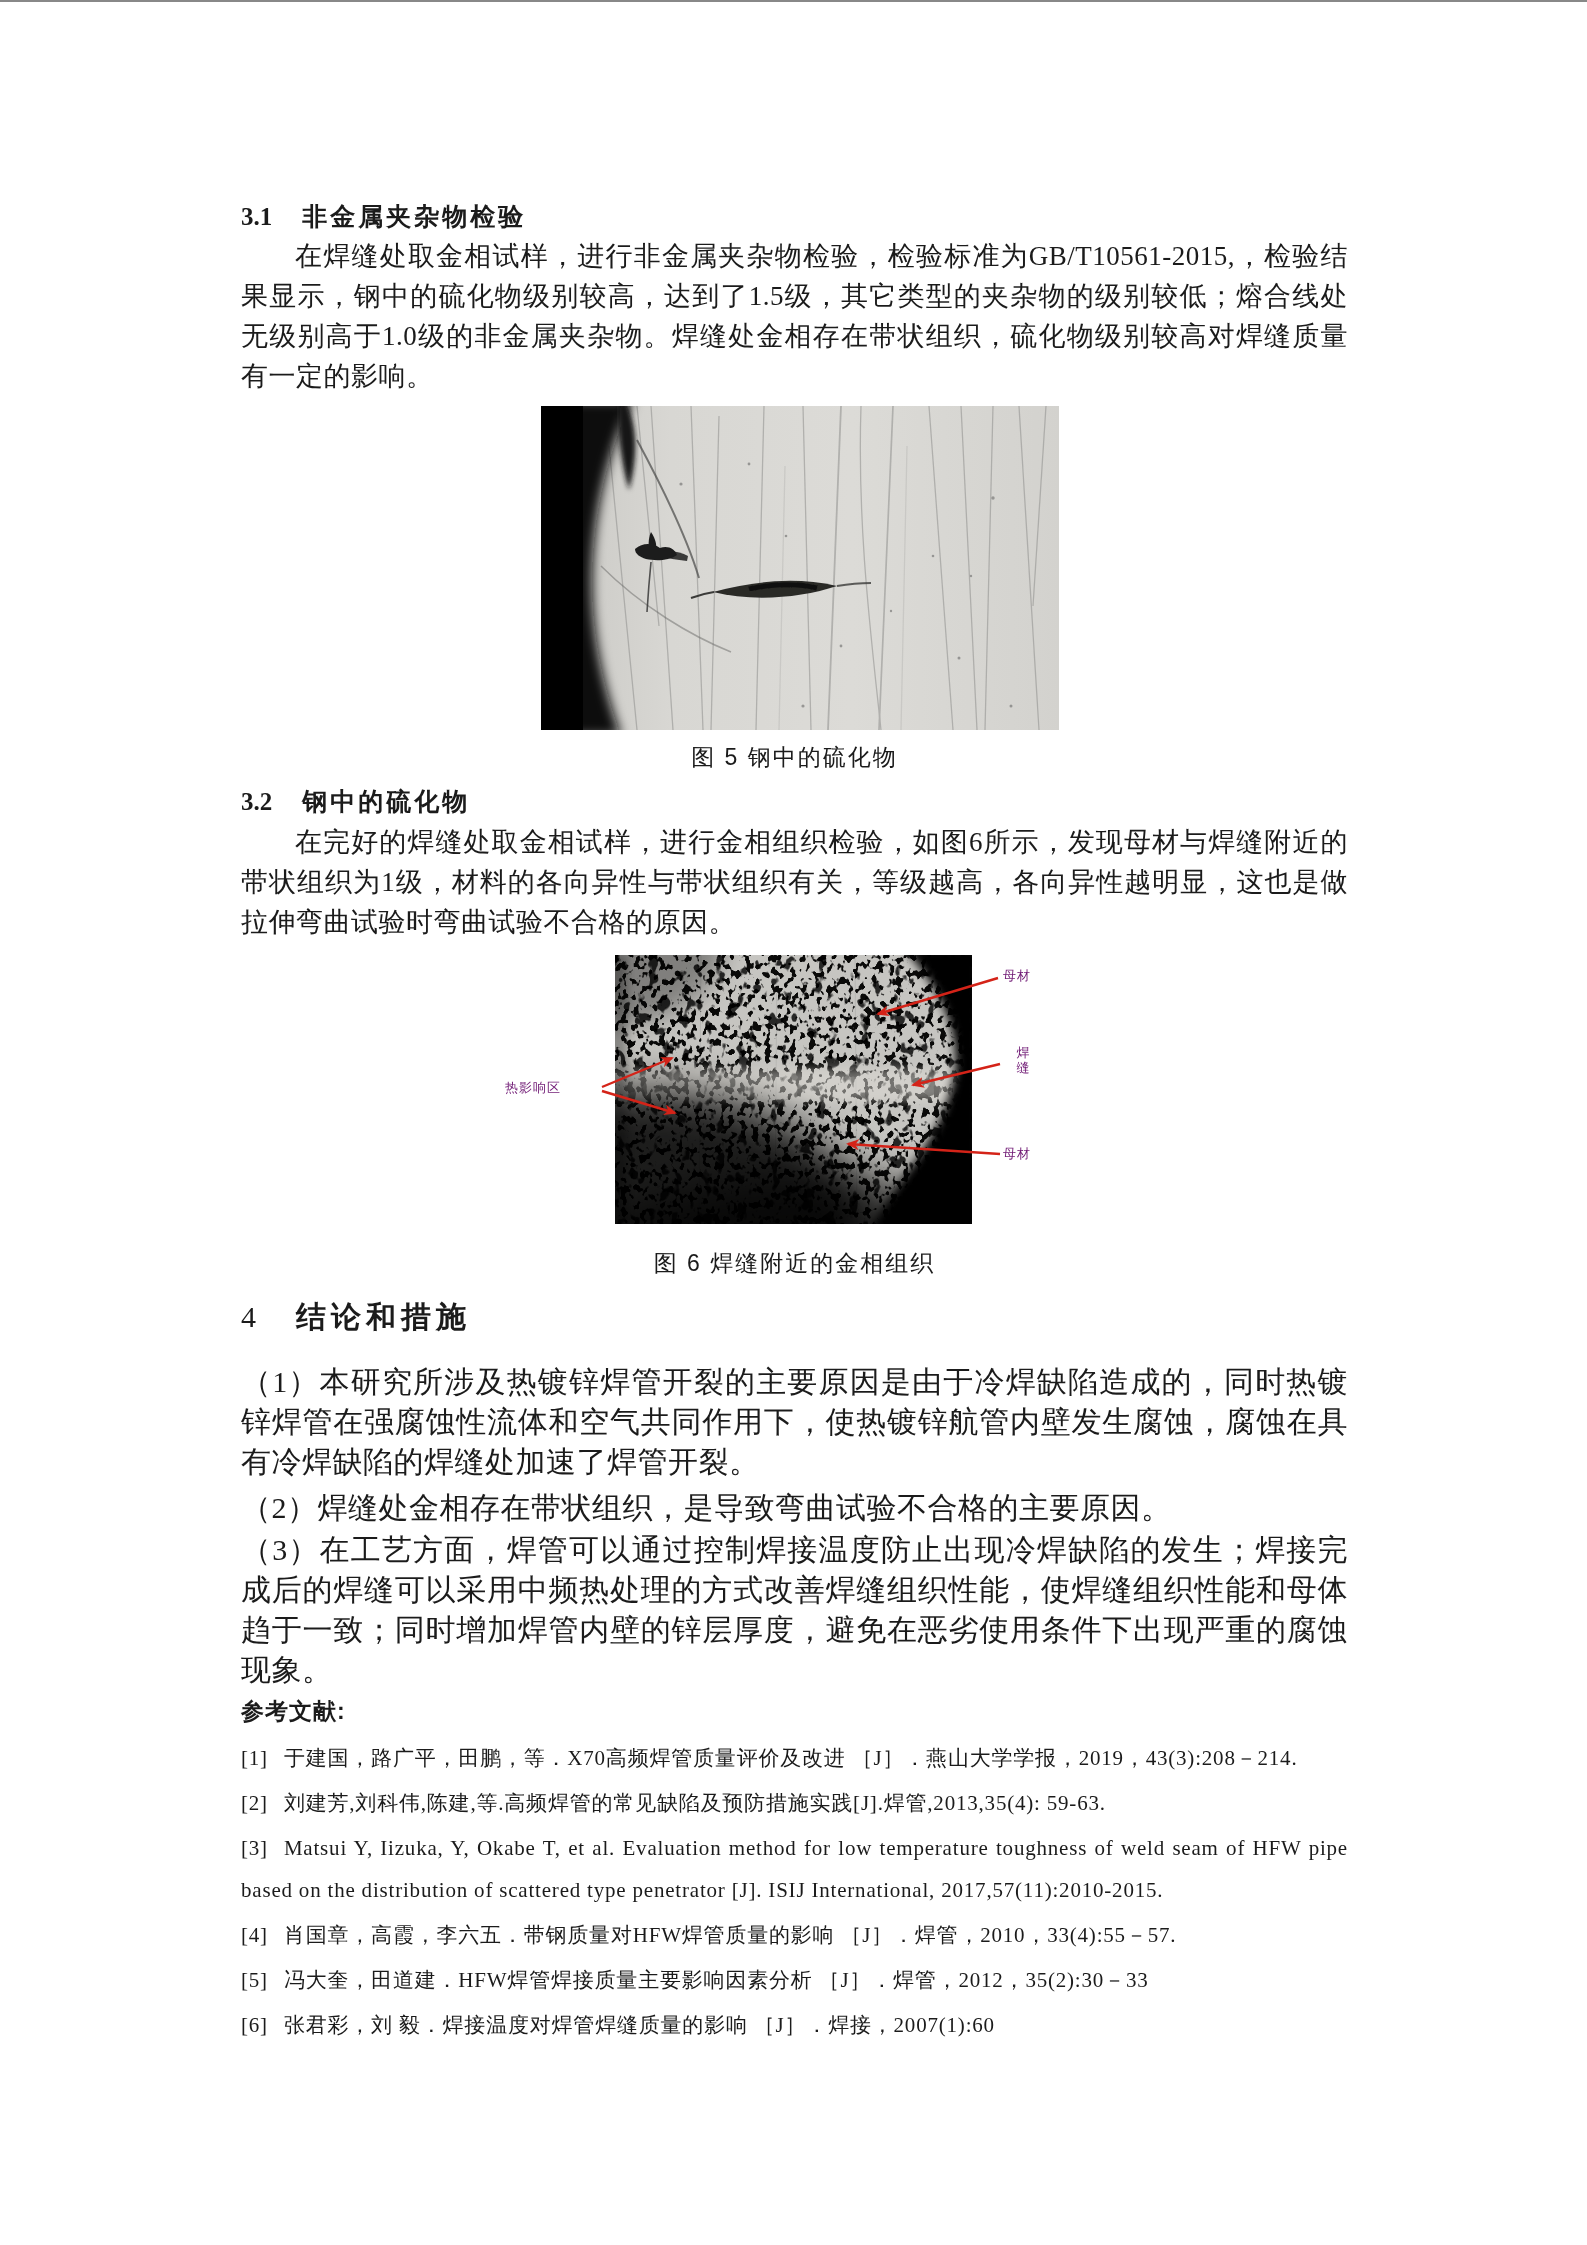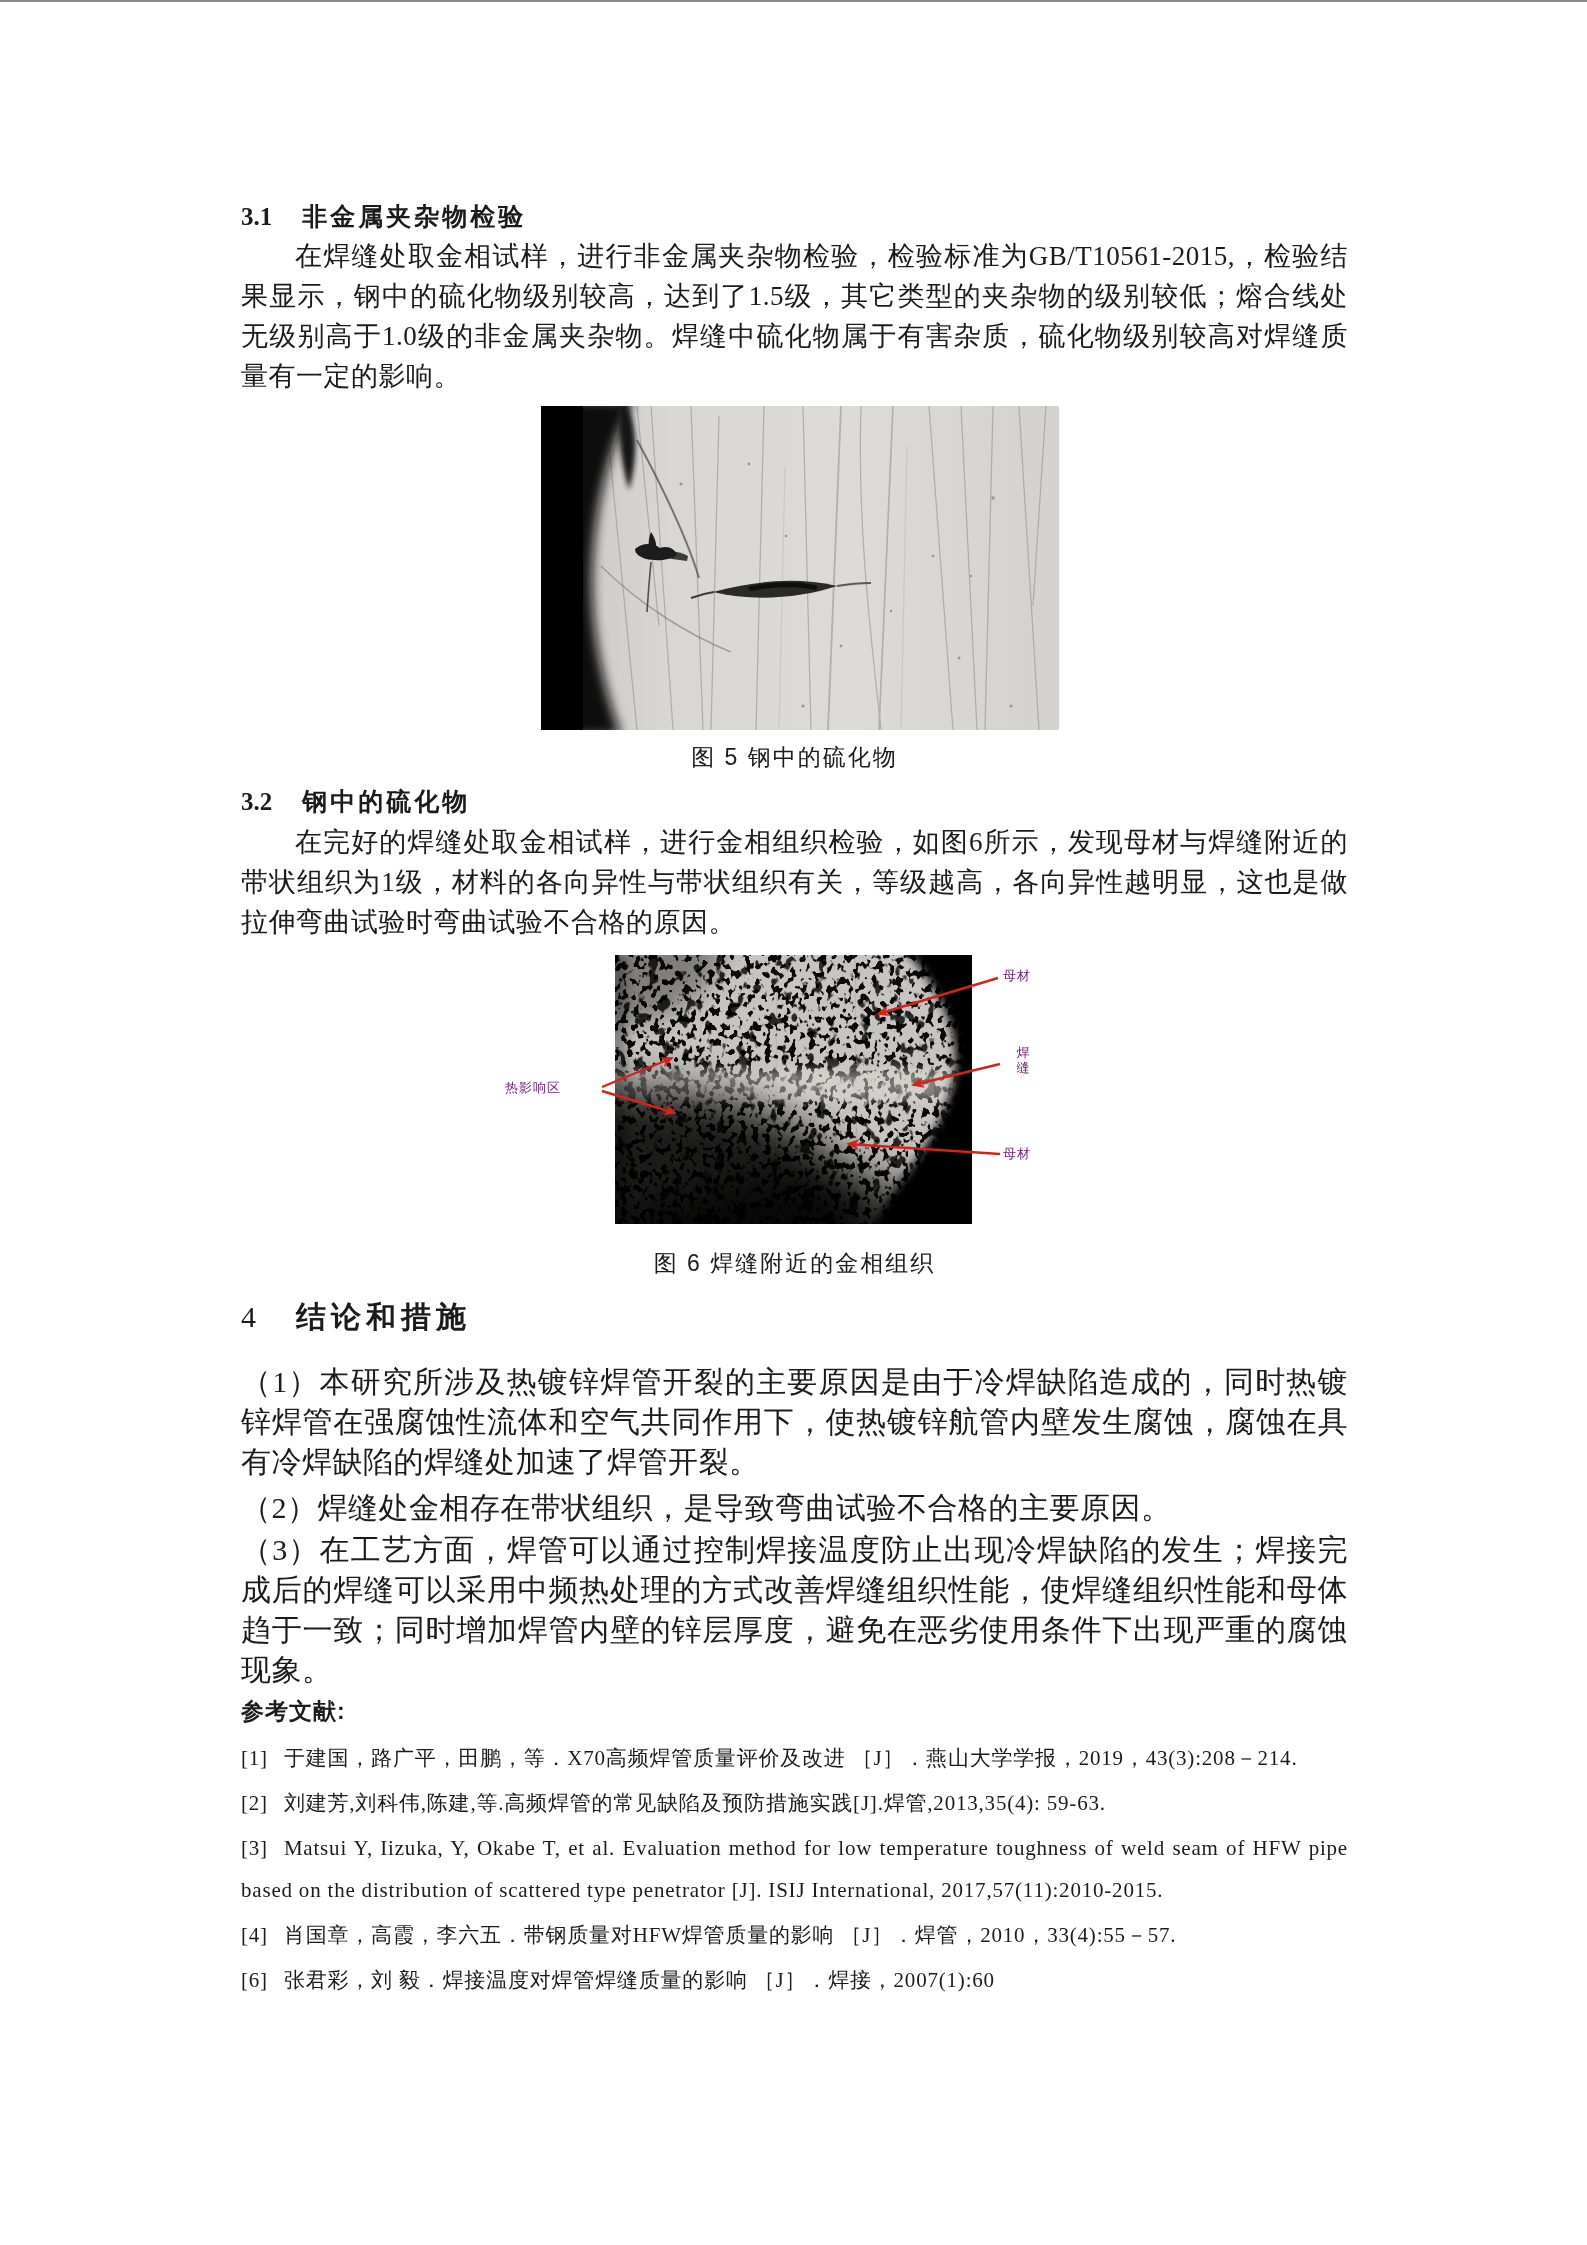--- a/index.html
+++ b/index.html
@@ -84,21 +84,21 @@
 </head>
 <body>
 
 <div id="page">
 
   <div class="abs h-sub" style="top:198px">
     <span class="num">3.1</span>
     <span class="ttl">非金属夹杂物检验</span>
   </div>
 
-  <div class="abs body-p" style="top:234px">在焊缝处取金相试样，进行非金属夹杂物检验，检验标准为GB/T10561-2015,，检验结果显示，钢中的硫化物级别较高，达到了1.5级，其它类型的夹杂物的级别较低；熔合线处无级别高于1.0级的非金属夹杂物。焊缝中硫化物属于有害杂质，硫化物级别较高对焊缝质量有一定的影响。</div>
+  <div class="abs body-p" style="top:234px">在焊缝处取金相试样，进行非金属夹杂物检验，检验标准为GB/T10561-2015,，检验结果显示，钢中的硫化物级别较高，达到了1.5级，其它类型的夹杂物的级别较低；熔合线处无级别高于1.0级的非金属夹杂物。焊缝处金相存在带状组织，硫化物级别较高对焊缝质量有一定的影响。</div>
 
   <div class="abs" style="left:541px;top:404px;width:518px;height:324px">
     <svg width="518" height="324" viewBox="0 0 518 324">
       <defs>
         <linearGradient id="f5base" x1="0" y1="0" x2="1" y2="0">
           <stop offset="0" stop-color="#c8c7c3"></stop>
           <stop offset="0.25" stop-color="#d8d7d3"></stop>
           <stop offset="0.6" stop-color="#dcdbd7"></stop>
           <stop offset="1" stop-color="#d3d2ce"></stop>
         </linearGradient>
@@ -261,17 +261,20 @@
     <div class="ref-item">
       <span class="ref-label">[2]</span><span>刘建芳,刘科伟,陈建,等.高频焊管的常见缺陷及预防措施实践[J].焊管,2013,35(4): 59-63.</span>
     </div>
     <div class="ref-item">
       <span class="ref-label">[3]</span><span>Matsui Y, Iizuka, Y, Okabe T, et al. Evaluation method for low temperature toughness of weld seam of HFW pipe based on the distribution of scattered type penetrator [J]. ISIJ International, 2017,57(11):2010-2015.</span>
     </div>
     <div class="ref-item">
       <span class="ref-label">[4]</span><span>肖国章，高霞，李六五．带钢质量对HFW焊管质量的影响 ［J］．焊管，2010，33(4):55－57.</span>
     </div>
     <div class="ref-item">
+      <span class="ref-label">[5]</span><span>冯大奎，田道建．HFW焊管焊接质量主要影响因素分析 ［J］．焊管，2012，35(2):30－33</span>
+    </div>
+    <div class="ref-item">
       <span class="ref-label">[6]</span><span>张君彩，刘 毅．焊接温度对焊管焊缝质量的影响 ［J］．焊接，2007(1):60</span>
     </div>
   </div>
 
 </div>
 
 </body></html>

